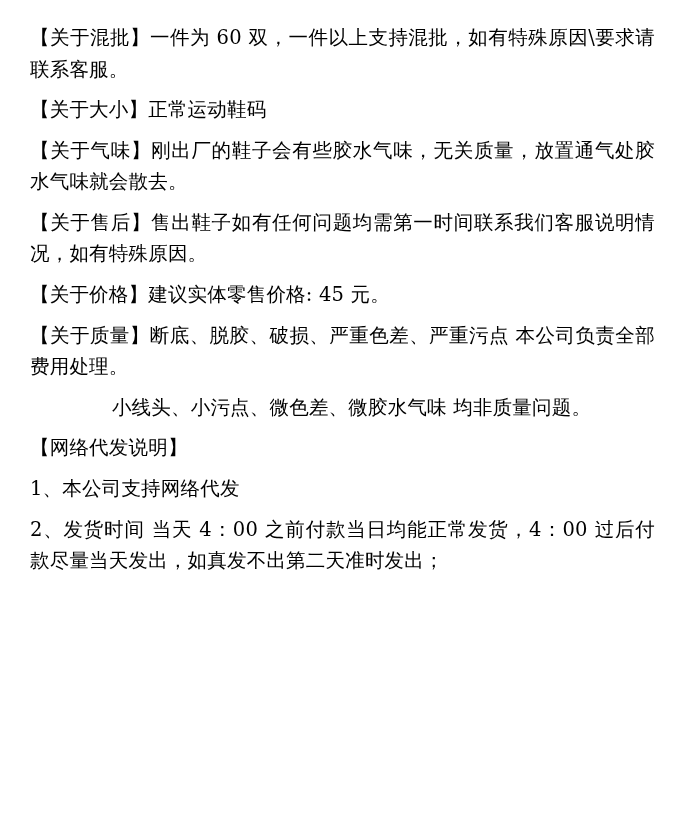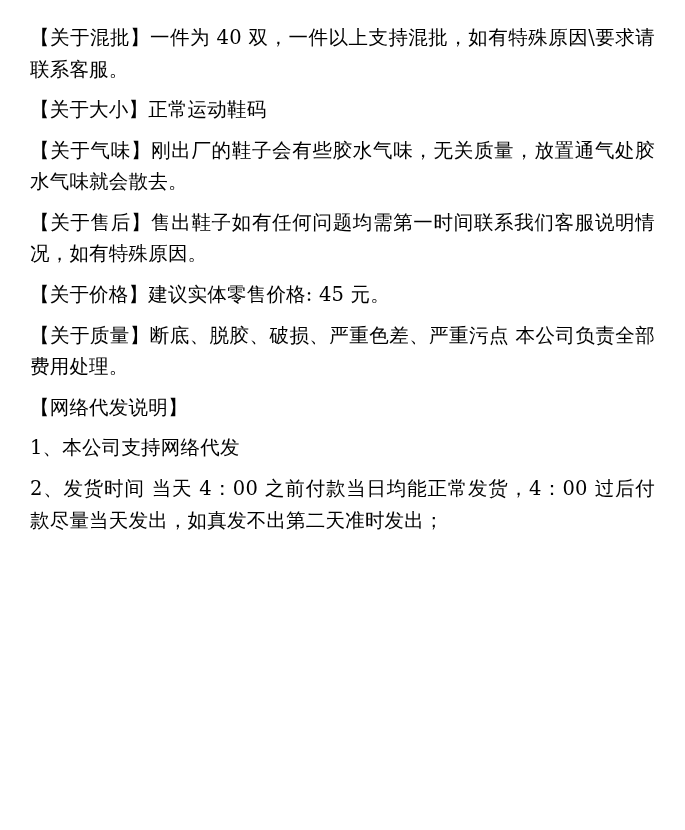--- a/index.html
+++ b/index.html
@@ -29,23 +29,24 @@
   }
   .indent-center {
     text-indent: 4.2em;
   }
 </style>
 </head>
 <body>
 
 <div id="doc">
 
-  <p class="para">【关于混批】一件为 40 双，一件以上支持混批，如有特殊原因\要求请联系客服。</p>
+  <p class="para">【关于混批】一件为 60 双，一件以上支持混批，如有特殊原因\要求请联系客服。</p>
   <p class="para">【关于大小】正常运动鞋码</p>
   <p class="para">【关于气味】刚出厂的鞋子会有些胶水气味，无关质量，放置通气处胶水气味就会散去。</p>
   <p class="para">【关于售后】售出鞋子如有任何问题均需第一时间联系我们客服说明情况，如有特殊原因。</p>
   <p class="para">【关于价格】建议实体零售价格: 45 元。</p>
   <p class="para">【关于质量】断底、脱胶、破损、严重色差、严重污点 本公司负责全部费用处理。</p>
+  <p class="para indent-center">小线头、小污点、微色差、微胶水气味 均非质量问题。</p>
   <p class="para">【网络代发说明】</p>
   <p class="para">1、本公司支持网络代发</p>
   <p class="para">2、发货时间 当天 4：00 之前付款当日均能正常发货，4：00 过后付款尽量当天发出，如真发不出第二天准时发出；</p>
 
 </div>
 
 </body></html>

